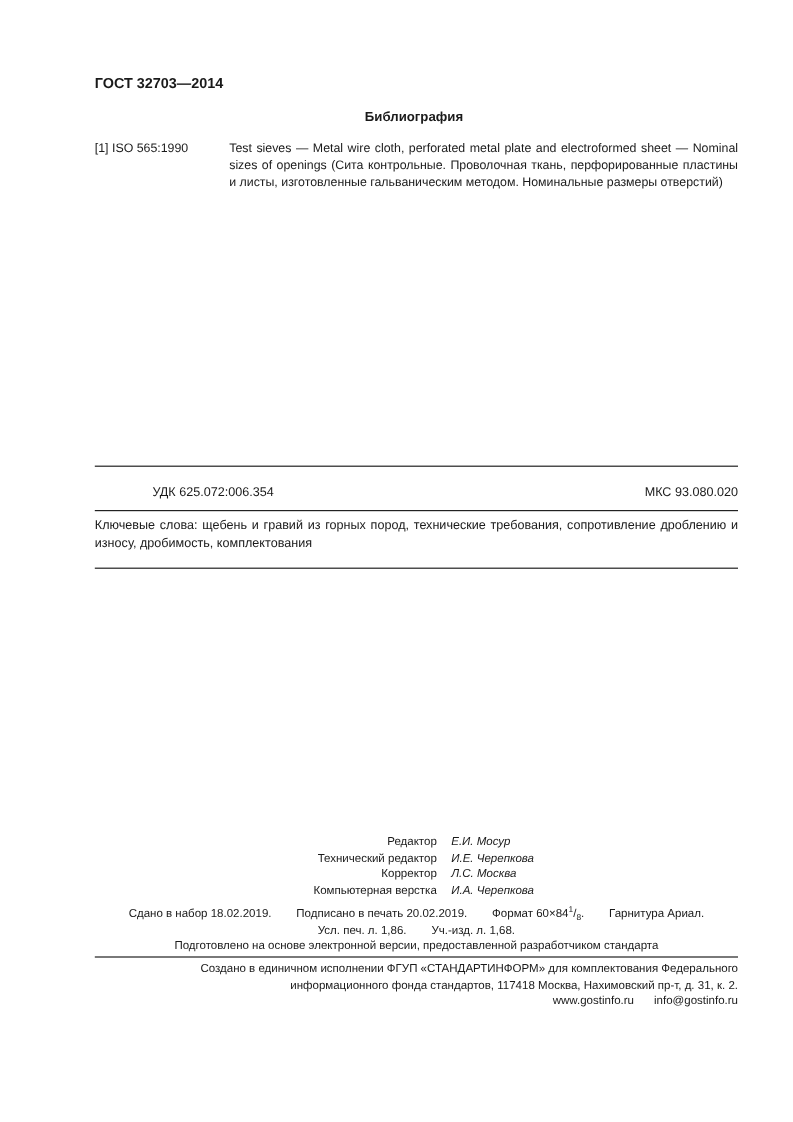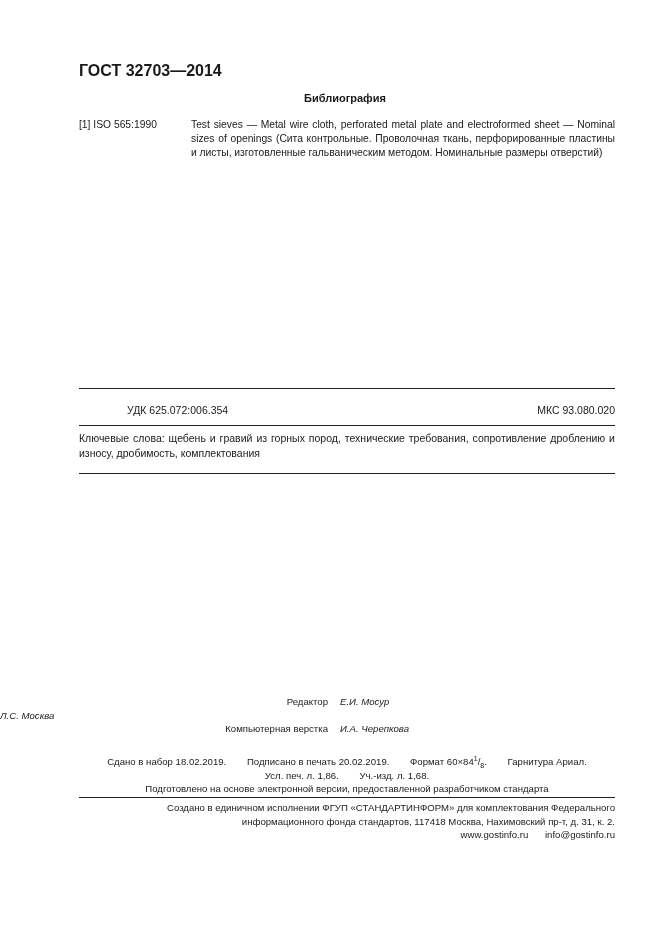--- a/index.html
+++ b/index.html
@@ -5,32 +5,32 @@
     html, body { margin: 0; padding: 0; }
     body {
       width: 661px; height: 935px;
       background: #ffffff;
       position: relative;
       overflow: hidden;
       font-family: "Liberation Sans", "DejaVu Sans", sans-serif;
       color: #1a1a1a;
     }
     .abs { position: absolute; }
-    .doc-code { left: 79px; top: 62px; font-size: 16px; font-weight: bold; }
+    .doc-code { left: 79px; top: 62px; font-size: 12px; font-weight: bold; }
     .section-title { left: 0; width: 690px; top: 92px; text-align: center; font-size: 11px; font-weight: bold; }
     .bib-entry { left: 79px; top: 118px; width: 536px; font-size: 10.3px; line-height: 14px; }
     .bib-ref { position: absolute; left: 0; top: 0; white-space: nowrap; }
     .bib-text { margin-left: 112px; text-align: justify; }
     .rule { position: absolute; left: 79px; width: 536px; height: 0; border-top: 1px solid #222; }
     .udk { left: 79px; top: 404px; font-size: 10.5px; margin-left: 48px; }
     .mks { right: 46px; top: 404px; font-size: 10.5px; text-align: center; }
     .keywords { left: 79px; top: 431px; width: 536px; font-size: 10.5px; line-height: 14.5px; text-align: justify; }
     .credits { left: 0; top: 695px; width: 661px; font-size: 9.6px; line-height: 13.5px; }
     .credit-row { display: flex; width: 100%; }
-    .credit-role { width: 340px; text-align: right; padding-right: 12px; box-sizing: border-box; }
+    .credit-role { width: 376px; text-align: right; padding-right: 12px; box-sizing: border-box; }
     .credit-name { font-style: italic; }
     .print-info { left: 79px; top: 755px; width: 536px; font-size: 9.6px; line-height: 13.5px; }
     .pline { text-align: center; white-space: nowrap; }
     .gap { display: inline-block; width: 18px; }
     .gap-sm { display: inline-block; width: 14px; }
     .footer { left: 79px; top: 801px; width: 536px; font-size: 9.6px; line-height: 13.5px; text-align: right; }
     sup, sub { font-size: 7px; line-height: 0; }
   </style>
 </head>
 <body>
@@ -54,20 +54,25 @@
 <div class="abs keywords">Ключевые слова: щебень и гравий из горных пород, технические требования, сопротивление дроблению и износу, дробимость, комплектования</div>
 
 <div class="rule" style="top:473px;"></div>
 
 <div class="abs credits">
   <div class="credit-row">
     <span class="credit-role">Редактор</span>
     <span class="credit-name">Е.И. Мосур</span>
   </div>
   <div class="credit-row">
+    <span class="credit-role">Технический редактор</span>
+    <span class="credit-name">И.Е. Черепкова</span>
+  </div>
+  <div class="credit-row">
+    <span class="credit-role">Корректор</span>
     <span class="credit-name">Л.С. Москва</span>
   </div>
   <div class="credit-row">
     <span class="credit-role">Компьютерная верстка</span>
     <span class="credit-name">И.А. Черепкова</span>
   </div>
 </div>
 
 <div class="abs print-info">
   <div class="pline">

